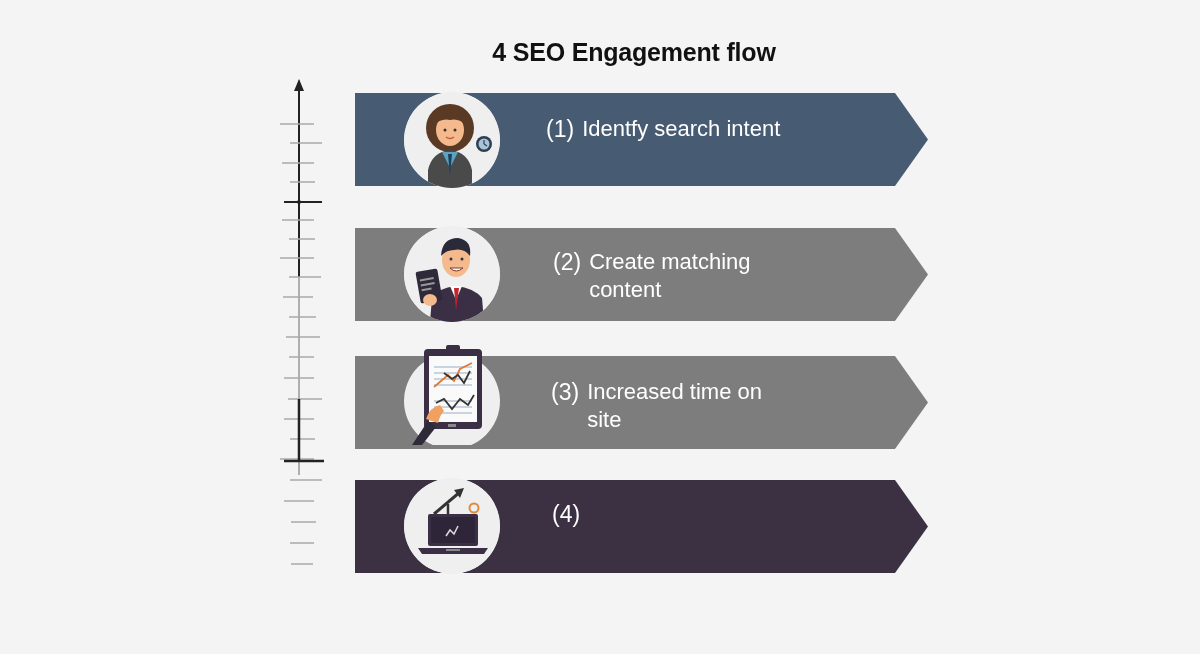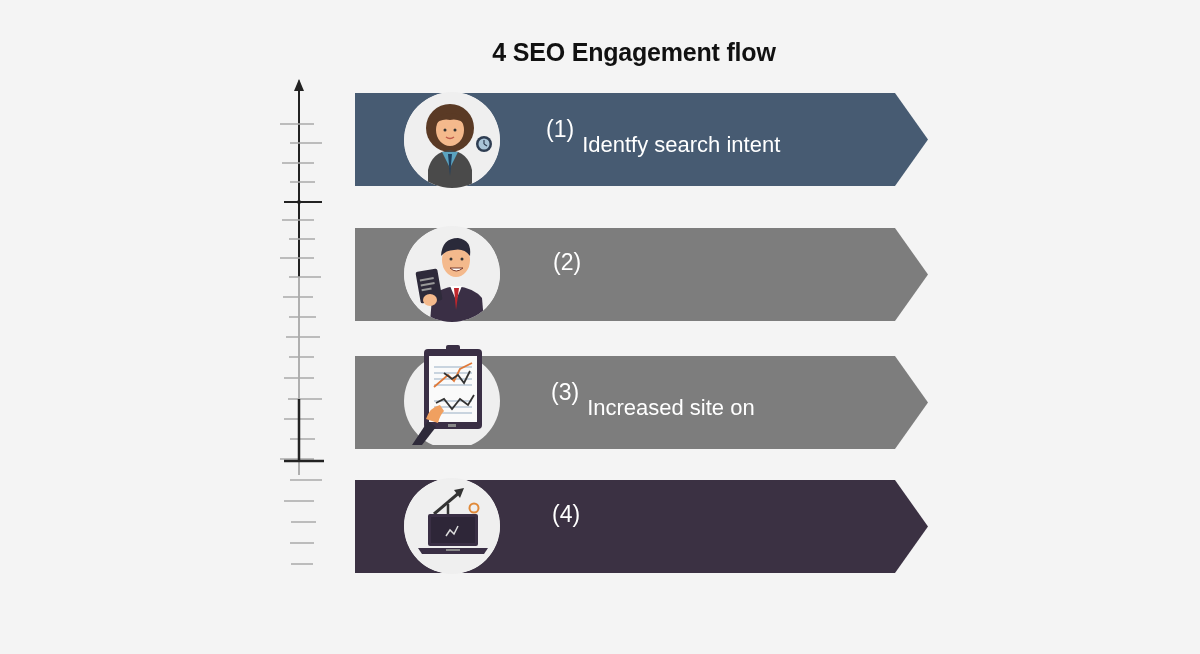--- a/index.html
+++ b/index.html
@@ -23,21 +23,21 @@
     .icon-circle {
       position: absolute; width: 96px; height: 96px; border-radius: 50%;
       background: #efefef; overflow: hidden;
     }
     .icon-circle svg { position: absolute; left: 0; top: 0; }
     .label {
       position: absolute; color: #fff; font-size: 22px; line-height: 28px;
       display: flex; align-items: flex-start;
     }
     .label .num { margin-right: 8px; font-size: 23px; }
-    .label .txt { display: block; margin-top: 16px; }
+    .label .txt { display: block; }
   </style>
 </head>
 <body>
 
 <div class="title">4 SEO Engagement flow</div>
 
 <div class="timeline">
   <svg width="70" height="500" viewBox="0 0 70 500">
 
     <line x1="29" y1="5" x2="29" y2="400" stroke="#999" stroke-width="1.5"></line>
@@ -119,20 +119,24 @@
     <path d="M46 42 Q52 48 59 42 Z" fill="#fff" stroke="#7a3a2a" stroke-width="1"></path>
     <rect x="14" y="44" width="22" height="32" rx="2" fill="#2e2a3a" transform="rotate(-10 25 60)"></rect>
     <rect x="17" y="52" width="14" height="2" fill="#999" transform="rotate(-10 25 60)"></rect>
     <rect x="17" y="57" width="14" height="2" fill="#999" transform="rotate(-10 25 60)"></rect>
     <rect x="17" y="62" width="10" height="2" fill="#999" transform="rotate(-10 25 60)"></rect>
     <ellipse cx="26" cy="74" rx="7" ry="6" fill="#f4b98c"></ellipse>
   </svg>
 </div>
 <div class="label" style="left:553px; top:248px;">
   <span class="num">(2)</span>
+  <span class="txt">
+    <span style="display:block">Create matching</span>
+    <span style="display:block">content</span>
+  </span>
 </div>
 
 <div class="banner" style="top:356px;">
   <div style="position:absolute;inset:0;background:#7d7d7d;"></div>
 </div>
 <div class="icon-circle" style="left:404px; top:355px; overflow:visible; background:transparent;">
   <svg width="96" height="100" viewBox="0 0 96 100" style="top:-10px;">
     <circle cx="48" cy="56" r="48" fill="#efefef"></circle>
     <rect x="20" y="4" width="58" height="80" rx="4" fill="#3a2f45"></rect>
     <rect x="25" y="11" width="48" height="66" fill="#fafafa"></rect>
@@ -150,21 +154,22 @@
     <polyline points="40,28 48,34 54,30 60,38 66,26" stroke="#333" stroke-width="1.8" fill="none"></polyline>
     <polyline points="32,58 40,54 48,64 56,54 64,60 70,50" stroke="#333" stroke-width="1.8" fill="none"></polyline>
     <rect x="44" y="79" width="8" height="3" fill="#888"></rect>
     <path d="M8 100 L24 76 L32 82 L18 100 Z" fill="#2e2a3a"></path>
     <path d="M22 74 Q26 62 36 60 L40 66 Q36 70 34 78 Z" fill="#f0a060"></path>
   </svg>
 </div>
 <div class="label" style="left:551px; top:378px;">
   <span class="num">(3)</span>
   <span class="txt">
-    <span style="display:block">Increased site on</span>
+    <span style="display:block">Increased time on</span>
+    <span style="display:block">site</span>
   </span>
 </div>
 
 <div class="banner" style="top:480px;">
   <div style="position:absolute;inset:0;background:#3b3143;"></div>
 </div>
 <div class="icon-circle" style="left:404px; top:478px;">
   <svg width="96" height="96" viewBox="0 0 96 96">
     <circle cx="48" cy="48" r="48" fill="#efefef"></circle>
     <line x1="30" y1="36" x2="56" y2="14" stroke="#333" stroke-width="3"></line>

